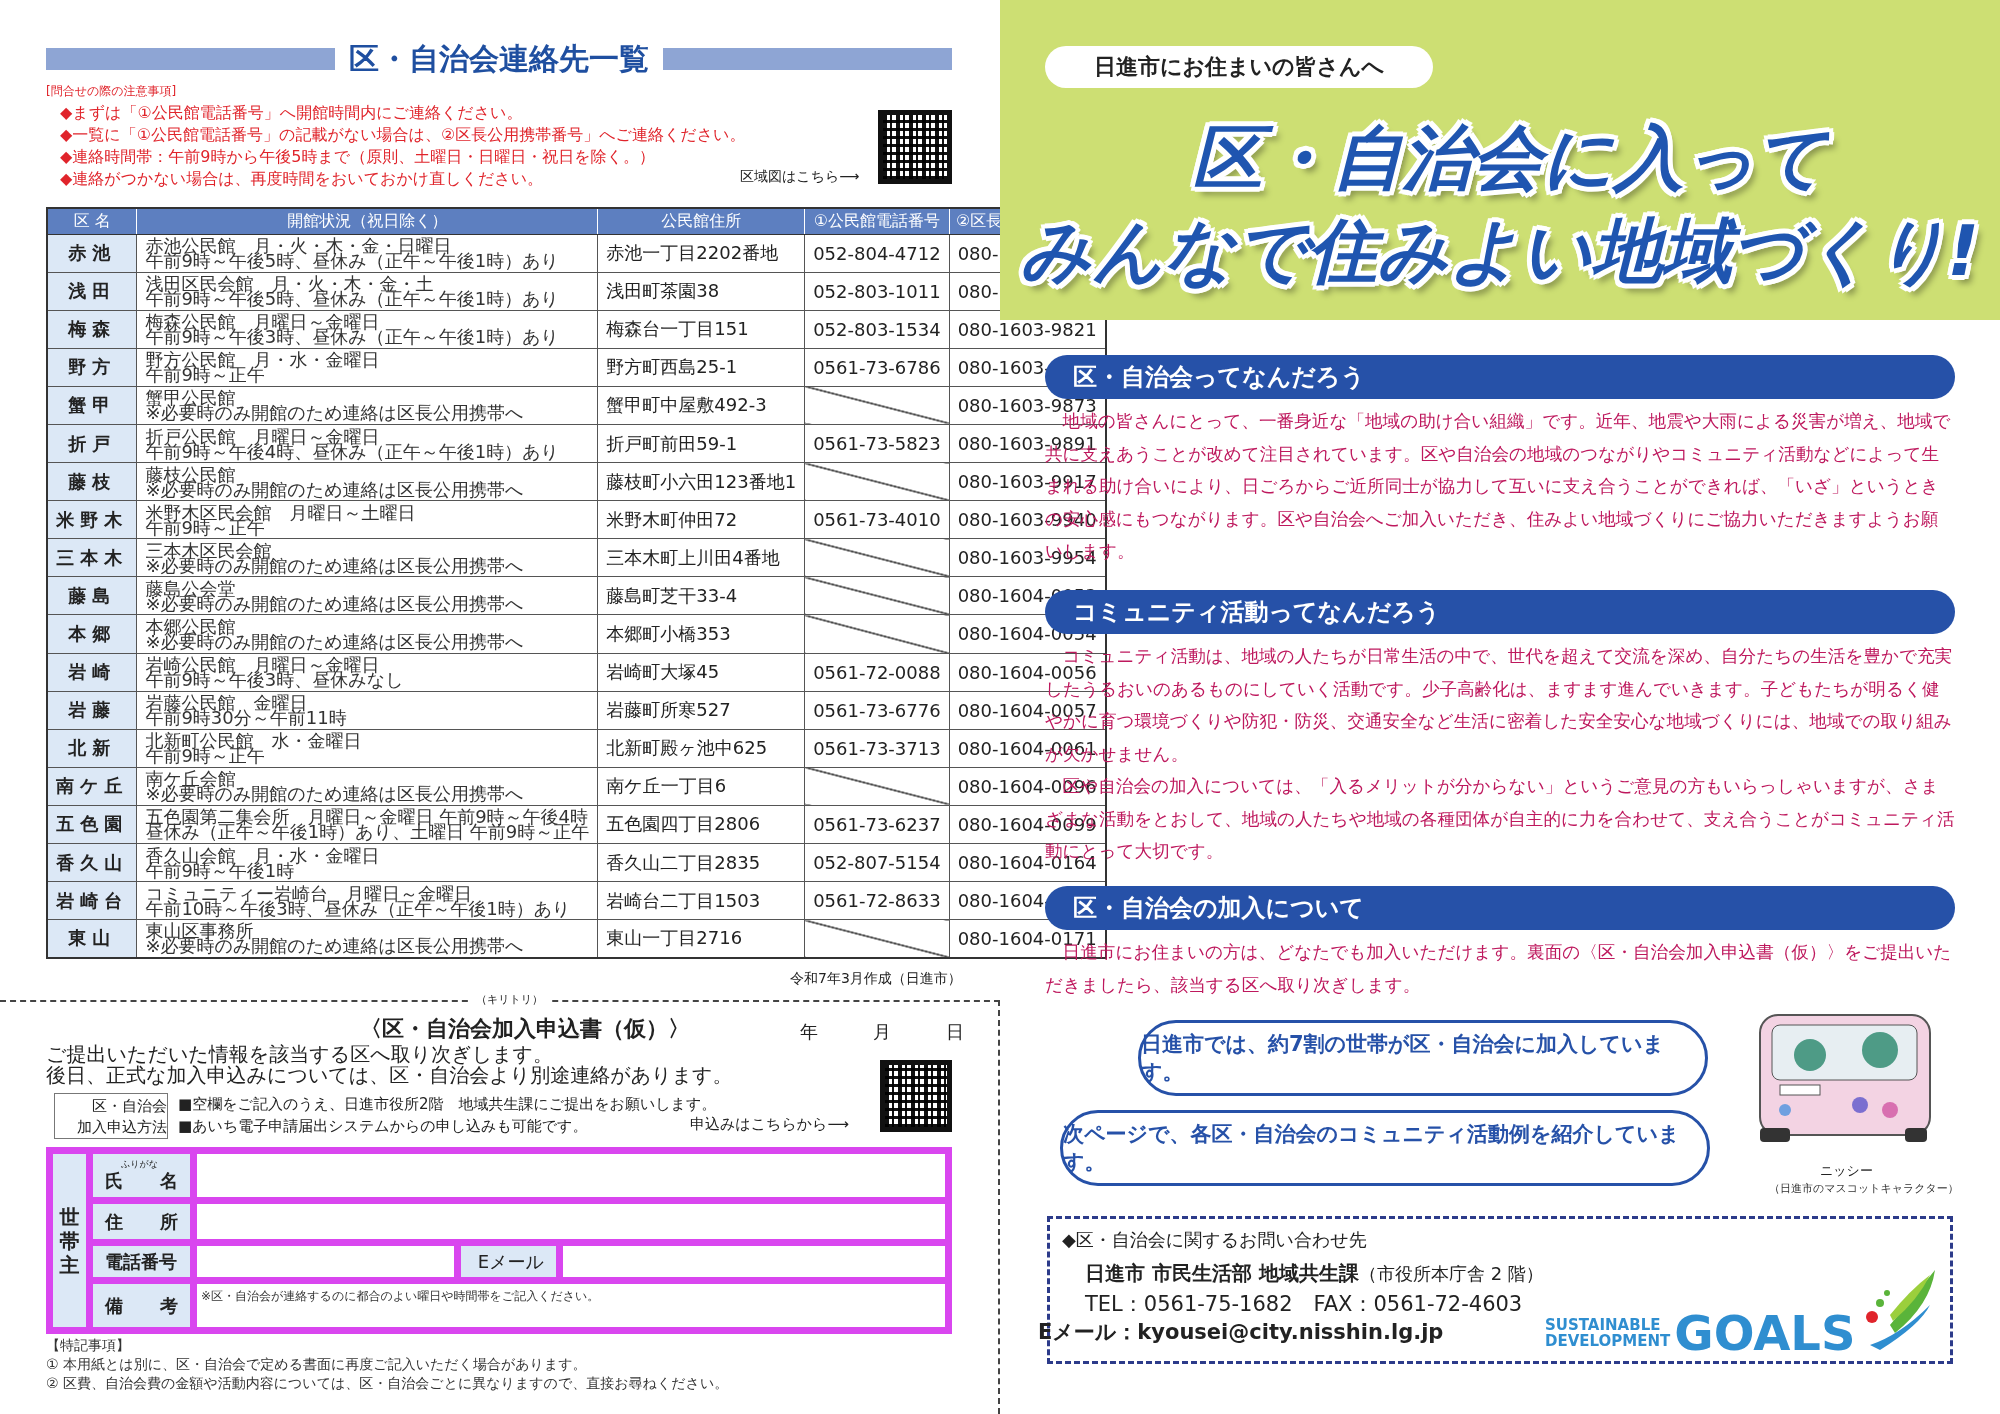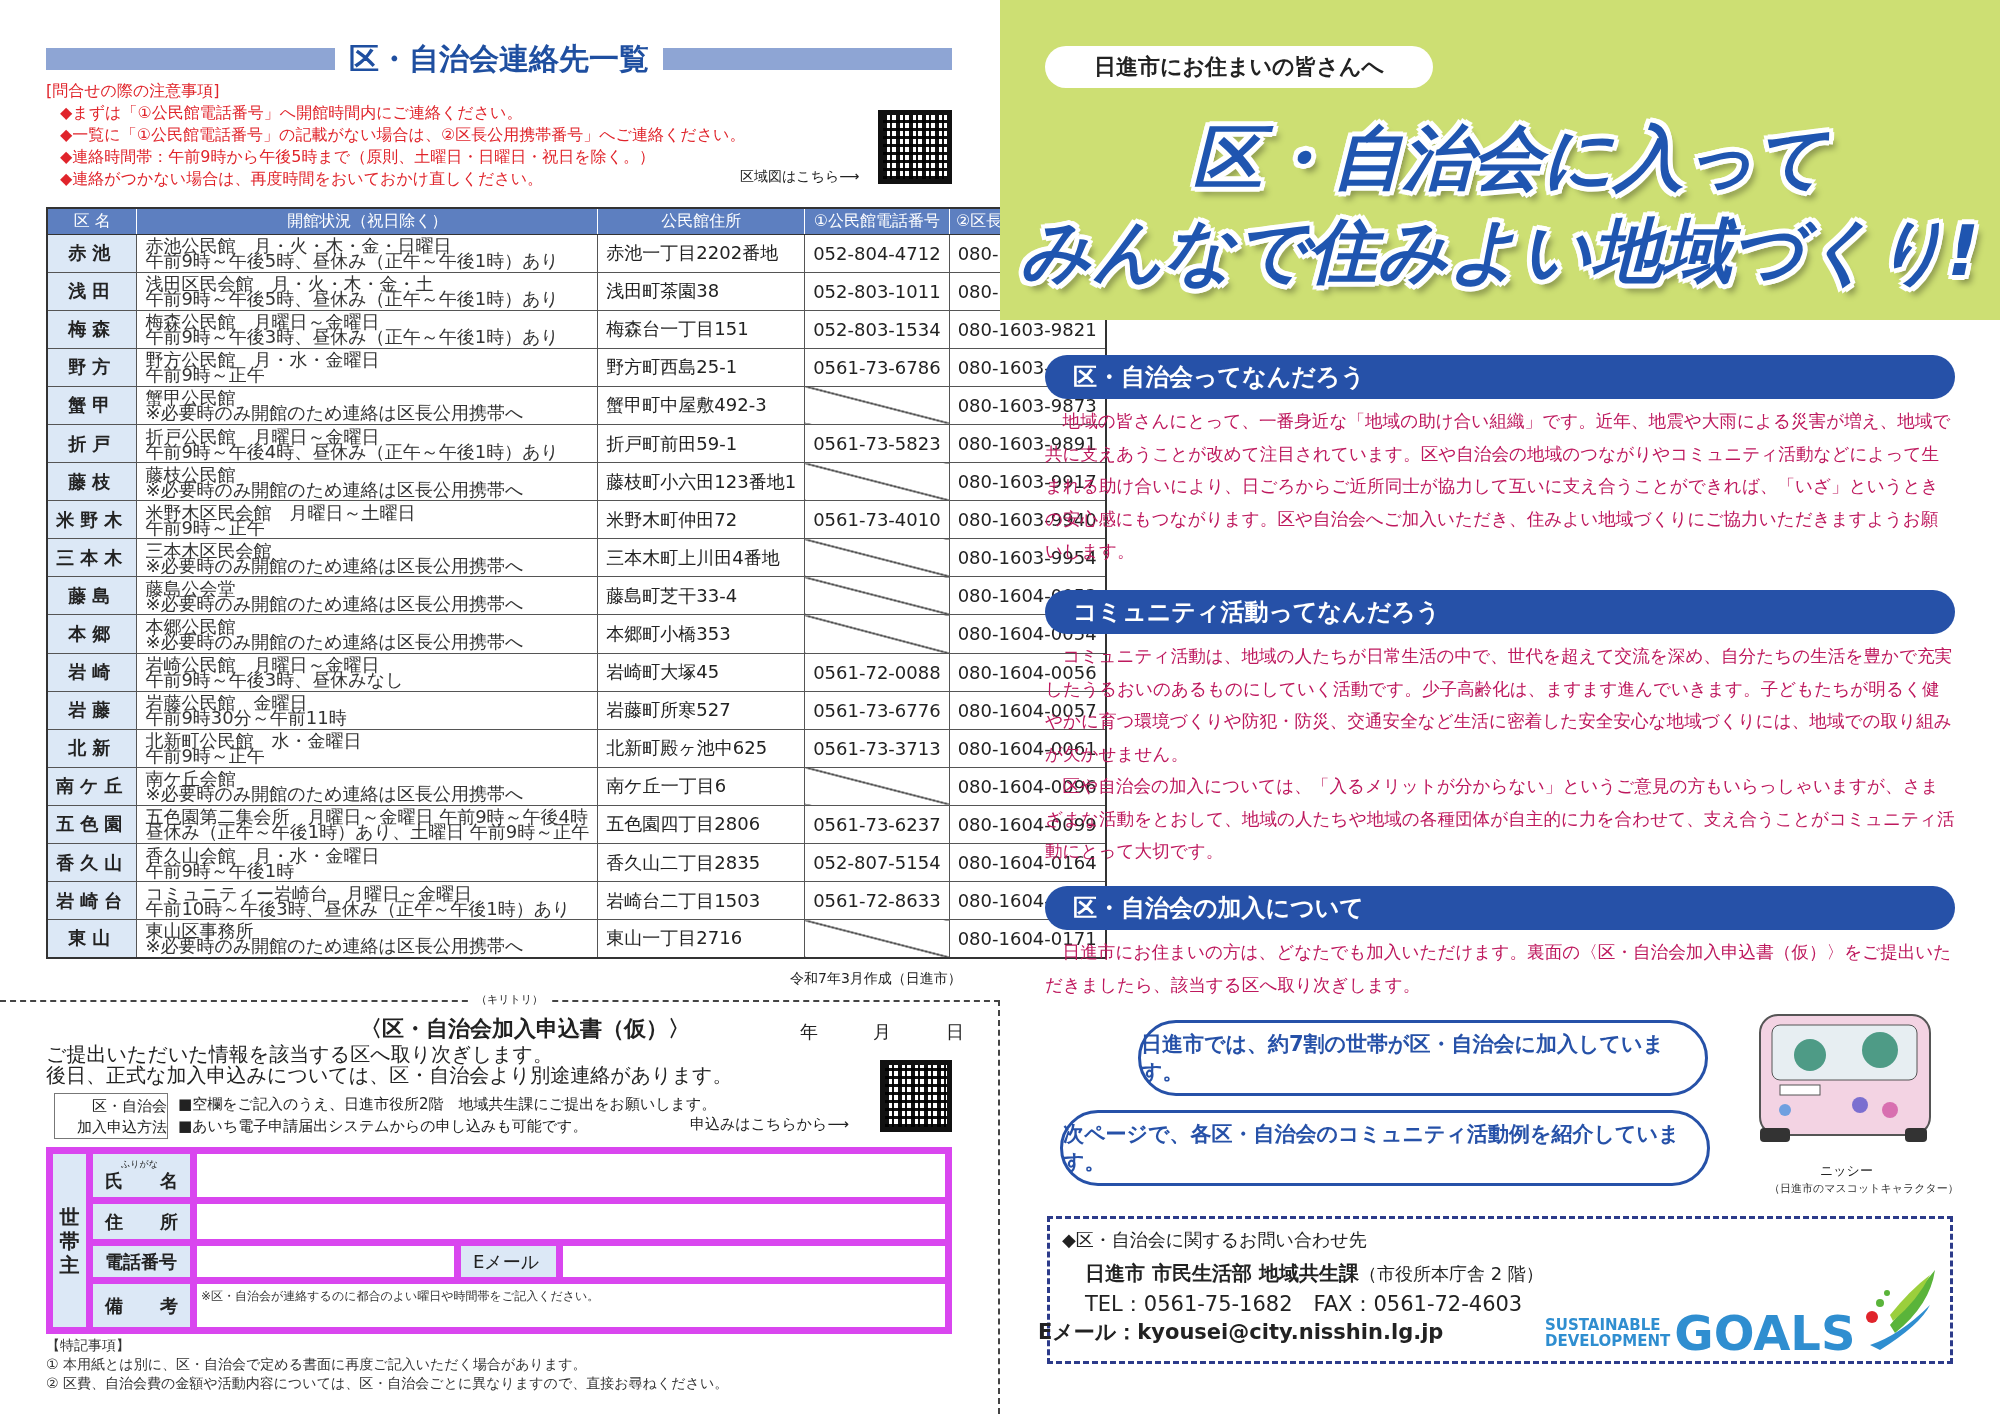--- a/index.html
+++ b/index.html
@@ -4,21 +4,21 @@
 <style>
 *{box-sizing:border-box;margin:0;padding:0;}
 html,body{width:2000px;height:1414px;background:#fff;overflow:hidden;}
 body{position:relative;font-family:"DejaVu Sans","Liberation Sans",sans-serif;color:#222;}
 .abs{position:absolute;}
 
 #left-title{left:46px;top:42px;width:906px;height:34px;display:flex;align-items:center;}
 #left-title .bar{flex:1;height:22px;background:#8ea5d4;}
 #left-title .t{padding:0 14px;font-size:30px;font-weight:bold;color:#1f4fa0;white-space:nowrap;}
 #notes{left:46px;top:80px;width:840px;color:#e0242b;font-size:16px;line-height:22px;}
-#notes .h{font-size:16px;}
+#notes .h{font-size:12px;}
 #notes .n{padding-left:14px;}
 #qr1{left:878px;top:110px;width:74px;height:74px;}
 #qr1-label{left:740px;top:168px;font-size:14px;color:#222;white-space:nowrap;}
 .qr{background:
  repeating-linear-gradient(90deg,#111 0 4px,#fff 4px 7px,#111 7px 9px,#fff 9px 13px),
  repeating-linear-gradient(0deg,#111 0 3px,#fff 3px 8px);
  background-blend-mode:multiply;border:5px solid #111;outline:3px solid #fff;}
 table.contacts{position:absolute;left:46px;top:207px;width:906px;border-collapse:collapse;border:2px solid #333;}
 table.contacts th{background:#5d7fc0;color:#ffffff;font-weight:normal;font-size:16px;height:26px;border:1px solid #fff;border-bottom:1px solid #333;}
 table.contacts td{border:1px solid #555;height:38.1px;font-size:18px;padding:0 8px;white-space:nowrap;}
@@ -341,21 +341,21 @@
           <div class="spread">
             <span>住</span>
             <span>所</span>
           </div>
         </td>
     <td colspan="3"></td>
   </tr>
   <tr style="height:38px">
     <td class="lab">電話番号</td>
     <td style="width:264px"></td>
-    <td class="lab" style="width:102px;text-align:left;font-weight:normal">Eメール</td>
+    <td class="lab" style="width:102px;text-align:right;font-weight:normal">Eメール</td>
     <td></td>
   </tr>
   <tr style="height:50px">
     <td class="lab">
           <div class="spread">
             <span>備</span>
             <span>考</span>
           </div>
         </td>
     <td colspan="3" style="vertical-align:top;font-size:12px;padding:4px;color:#333">※区・自治会が連絡するのに都合のよい曜日や時間帯をご記入ください。</td>

